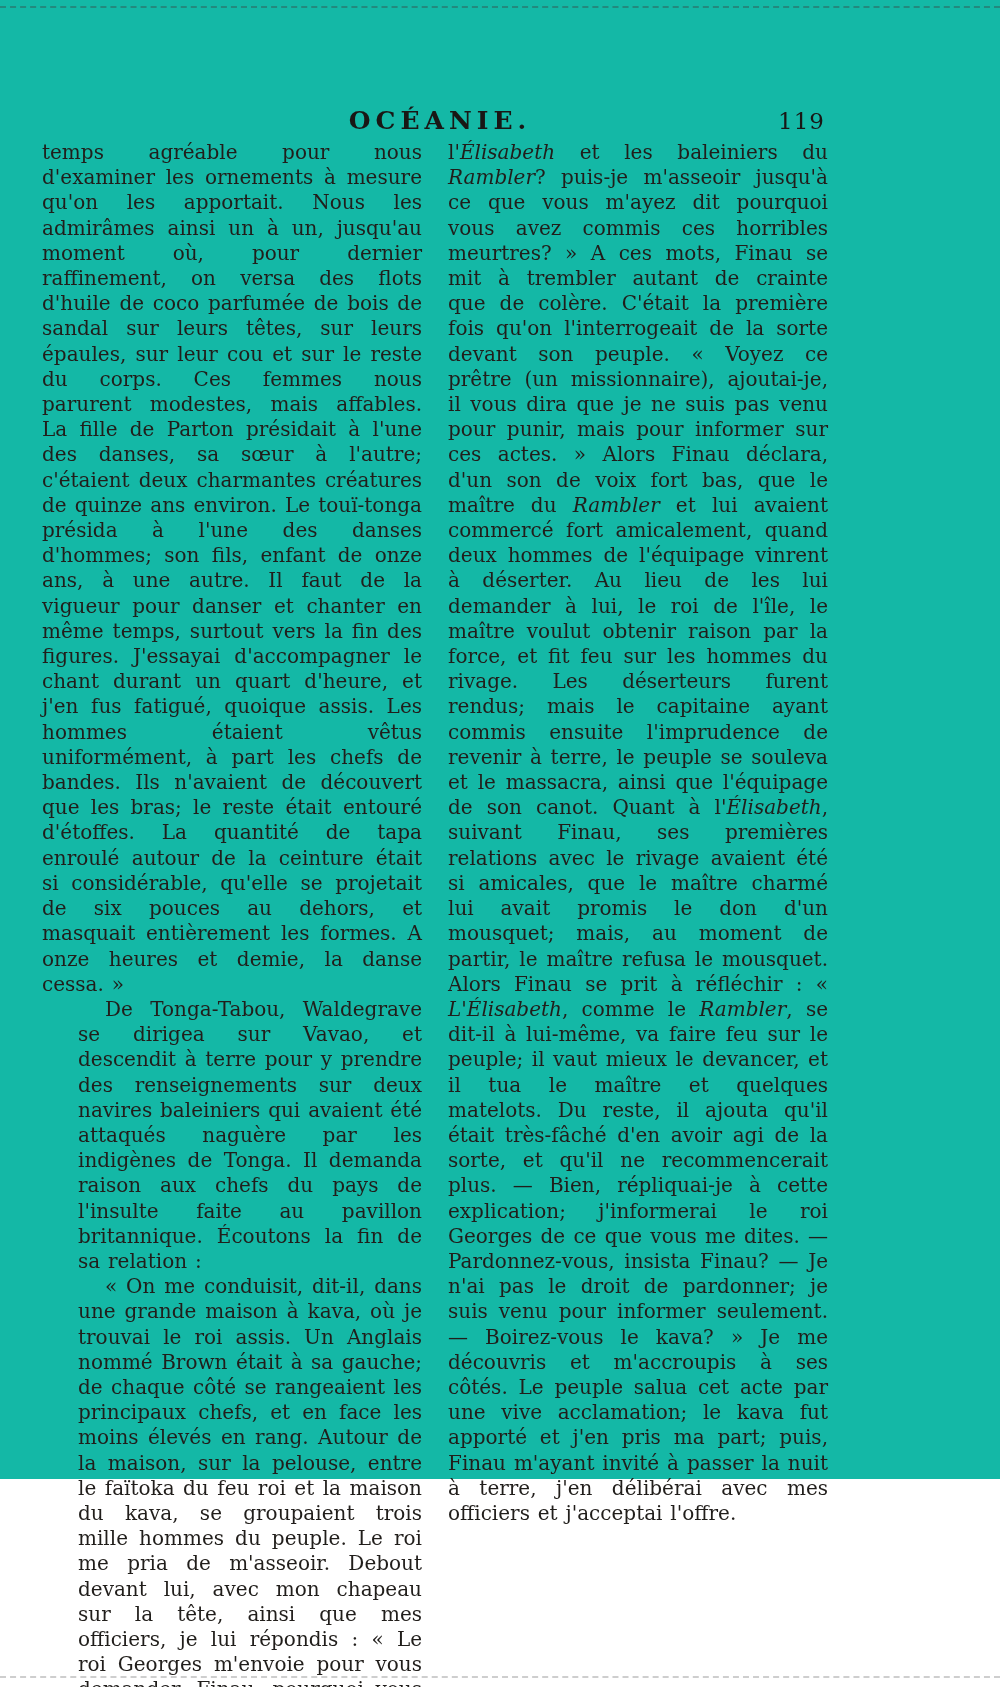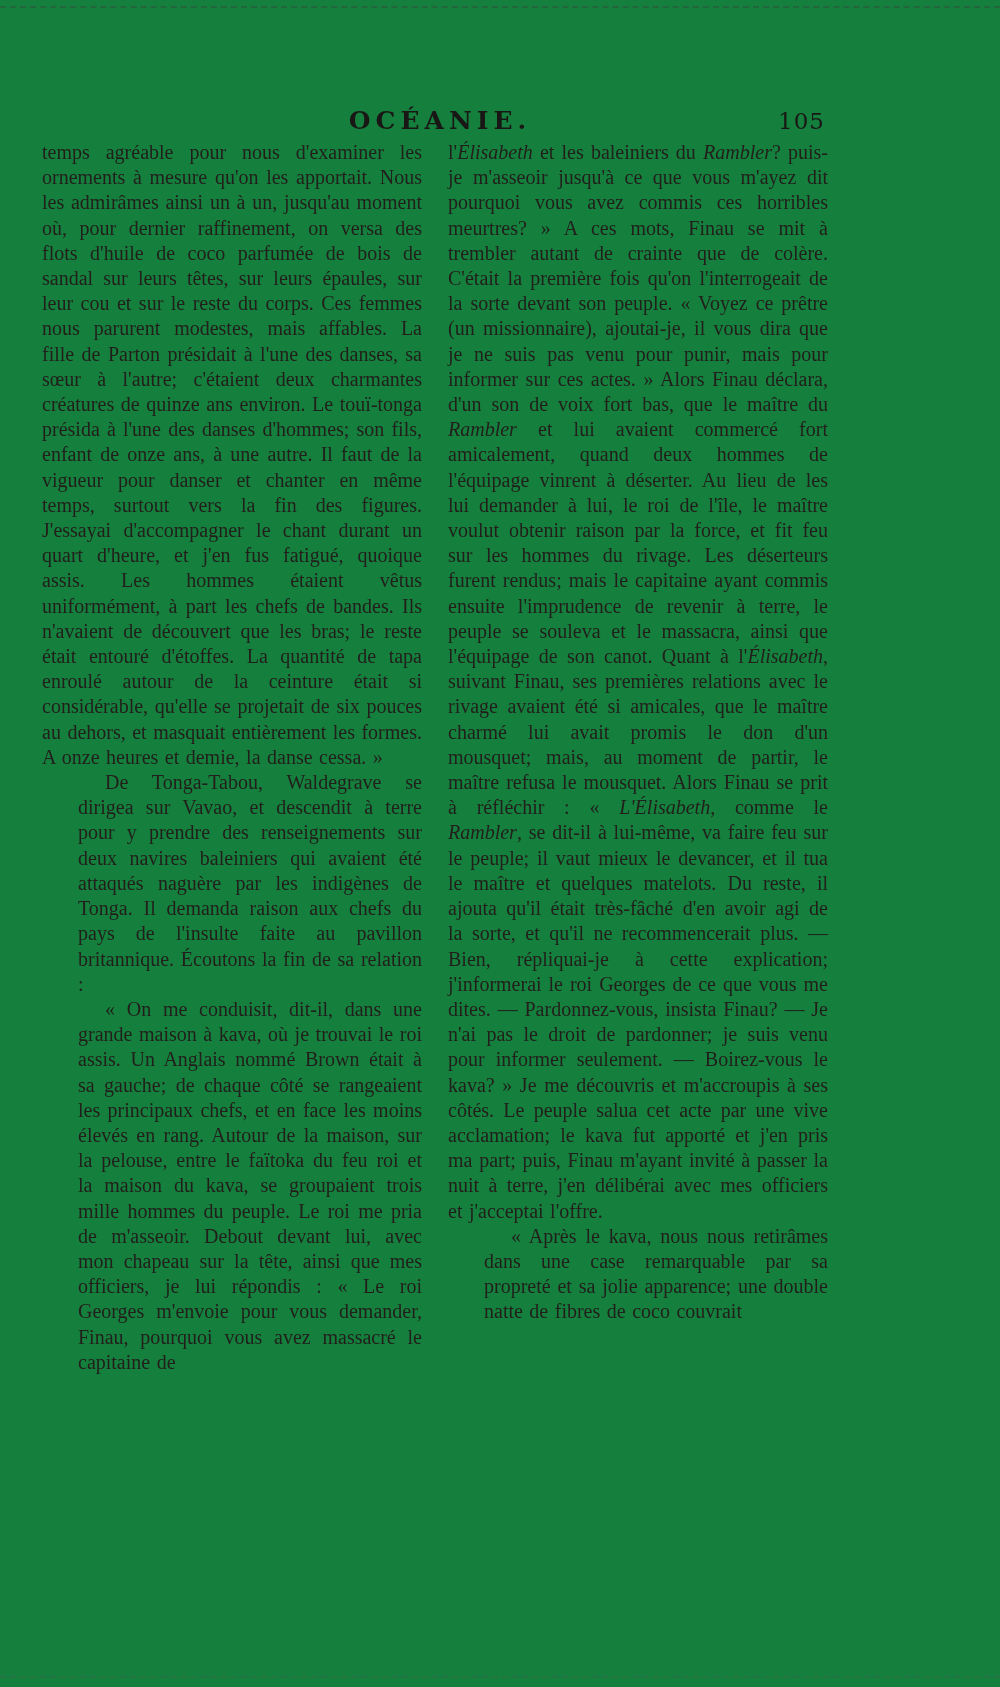--- a/index.html
+++ b/index.html
@@ -4,22 +4,22 @@
 <style>
   html,body{margin:0;padding:0;}
   body{
     width:1000px;height:1687px;
     background:#ffffff;
     overflow:hidden;
     font-family:"DejaVu Serif", serif;
   }
   .page{
     position:relative;
-    width:1000px;height:1687px;
-    background:#15803d;
+    width:1000px;height:1479px;
+    background:#14b8a6;
     color:#1e1c1a;
   }
   .edge-line{
     position:absolute;left:0;right:0;height:0;
     border-top:2px dashed rgba(60,60,60,0.38);
   }
   .edge-line.top{top:6px;}
   .edge-line.bottom{top:1676px;border-top:2px dashed rgba(80,80,80,0.28);}
   .running-head{
     position:absolute;top:106px;left:310px;width:260px;
@@ -40,39 +40,38 @@
     position:absolute;top:140px;
     width:380px;
     text-align:justify;
     font-size:20px;
     line-height:25.2px;
     word-spacing:1.5px;
     color:#211e1b;
   }
   .col.left{left:42px;}
   .col.right{left:448px;}
-  .col p{margin:0;padding:0;font-family:Liberation Serif, serif;}
+  .col p{margin:0;padding:0;}
   .col p.indent{text-indent:27px;margin-left:36px;}
   .col p em{font-style:italic;}
 </style>
 </head>
 <body>
 
 <div class="page">
   <div class="edge-line top"></div>
 
   <div class="running-head">OCÉANIE.</div>
 
-  <div class="page-number">105</div>
+  <div class="page-number">119</div>
 
   <div class="col left">
       <p class=""><span>temps agréable pour nous d'examiner les ornements à mesure qu'on les apportait. Nous les admirâmes ainsi un à un, jusqu'au moment où, pour dernier raffinement, on versa des flots d'huile de coco parfumée de bois de sandal sur leurs têtes, sur leurs épaules, sur leur cou et sur le reste du corps. Ces femmes nous parurent modestes, mais affables. La fille de Parton présidait à l'une des danses, sa sœur à l'autre; c'étaient deux charmantes créatures de quinze ans environ. Le touï-tonga présida à l'une des danses d'hommes; son fils, enfant de onze ans, à une autre. Il faut de la vigueur pour danser et chanter en même temps, surtout vers la fin des figures. J'essayai d'accompagner le chant durant un quart d'heure, et j'en fus fatigué, quoique assis. Les hommes étaient vêtus uniformément, à part les chefs de bandes. Ils n'avaient de découvert que les bras; le reste était entouré d'étoffes. La quantité de tapa enroulé autour de la ceinture était si considérable, qu'elle se projetait de six pouces au dehors, et masquait entièrement les formes. A onze heures et demie, la danse cessa. »</span></p>
       <p class="indent"><span>De Tonga-Tabou, Waldegrave se dirigea sur Vavao, et descendit à terre pour y prendre des renseignements sur deux navires baleiniers qui avaient été attaqués naguère par les indigènes de Tonga. Il demanda raison aux chefs du pays de l'insulte faite au pavillon britannique. Écoutons la fin de sa relation :</span></p>
       <p class="indent"><span>« On me conduisit, dit-il, dans une grande maison à kava, où je trouvai le roi assis. Un Anglais nommé Brown était à sa gauche; de chaque côté se rangeaient les principaux chefs, et en face les moins élevés en rang. Autour de la maison, sur la pelouse, entre le faïtoka du feu roi et la maison du kava, se groupaient trois mille hommes du peuple. Le roi me pria de m'asseoir. Debout devant lui, avec mon chapeau sur la tête, ainsi que mes officiers, je lui répondis : « Le roi Georges m'envoie pour vous demander, Finau, pourquoi vous avez massacré le capitaine de</span></p>
     </div>
 
   <div class="col right">
       <p class=""><span>l'</span><em>Élisabeth</em><span> et les baleiniers du </span><em>Rambler</em><span>? puis-je m'asseoir jusqu'à ce que vous m'ayez dit pourquoi vous avez commis ces horribles meurtres? » A ces mots, Finau se mit à trembler autant de crainte que de colère. C'était la première fois qu'on l'interrogeait de la sorte devant son peuple. « Voyez ce prêtre (un missionnaire), ajoutai-je, il vous dira que je ne suis pas venu pour punir, mais pour informer sur ces actes. » Alors Finau déclara, d'un son de voix fort bas, que le maître du </span><em>Rambler</em><span> et lui avaient commercé fort amicalement, quand deux hommes de l'équipage vinrent à déserter. Au lieu de les lui demander à lui, le roi de l'île, le maître voulut obtenir raison par la force, et fit feu sur les hommes du rivage. Les déserteurs furent rendus; mais le capitaine ayant commis ensuite l'imprudence de revenir à terre, le peuple se souleva et le massacra, ainsi que l'équipage de son canot. Quant à l'</span><em>Élisabeth</em><span>, suivant Finau, ses premières relations avec le rivage avaient été si amicales, que le maître charmé lui avait promis le don d'un mousquet; mais, au moment de partir, le maître refusa le mousquet. Alors Finau se prit à réfléchir : « </span><em>L'Élisabeth</em><span>, comme le </span><em>Rambler</em><span>, se dit-il à lui-même, va faire feu sur le peuple; il vaut mieux le devancer, et il tua le maître et quelques matelots. Du reste, il ajouta qu'il était très-fâché d'en avoir agi de la sorte, et qu'il ne recommencerait plus. — Bien, répliquai-je à cette explication; j'informerai le roi Georges de ce que vous me dites. — Pardonnez-vous, insista Finau? — Je n'ai pas le droit de pardonner; je suis venu pour informer seulement. — Boirez-vous le kava? » Je me découvris et m'accroupis à ses côtés. Le peuple salua cet acte par une vive acclamation; le kava fut apporté et j'en pris ma part; puis, Finau m'ayant invité à passer la nuit à terre, j'en délibérai avec mes officiers et j'acceptai l'offre.</span></p>
-      <p class="indent"><span>« Après le kava, nous nous retirâmes dans une case remarquable par sa propreté et sa jolie apparence; une double natte de fibres de coco couvrait</span></p>
     </div>
 
   <div class="edge-line bottom"></div>
 </div>
 
 </body></html>

